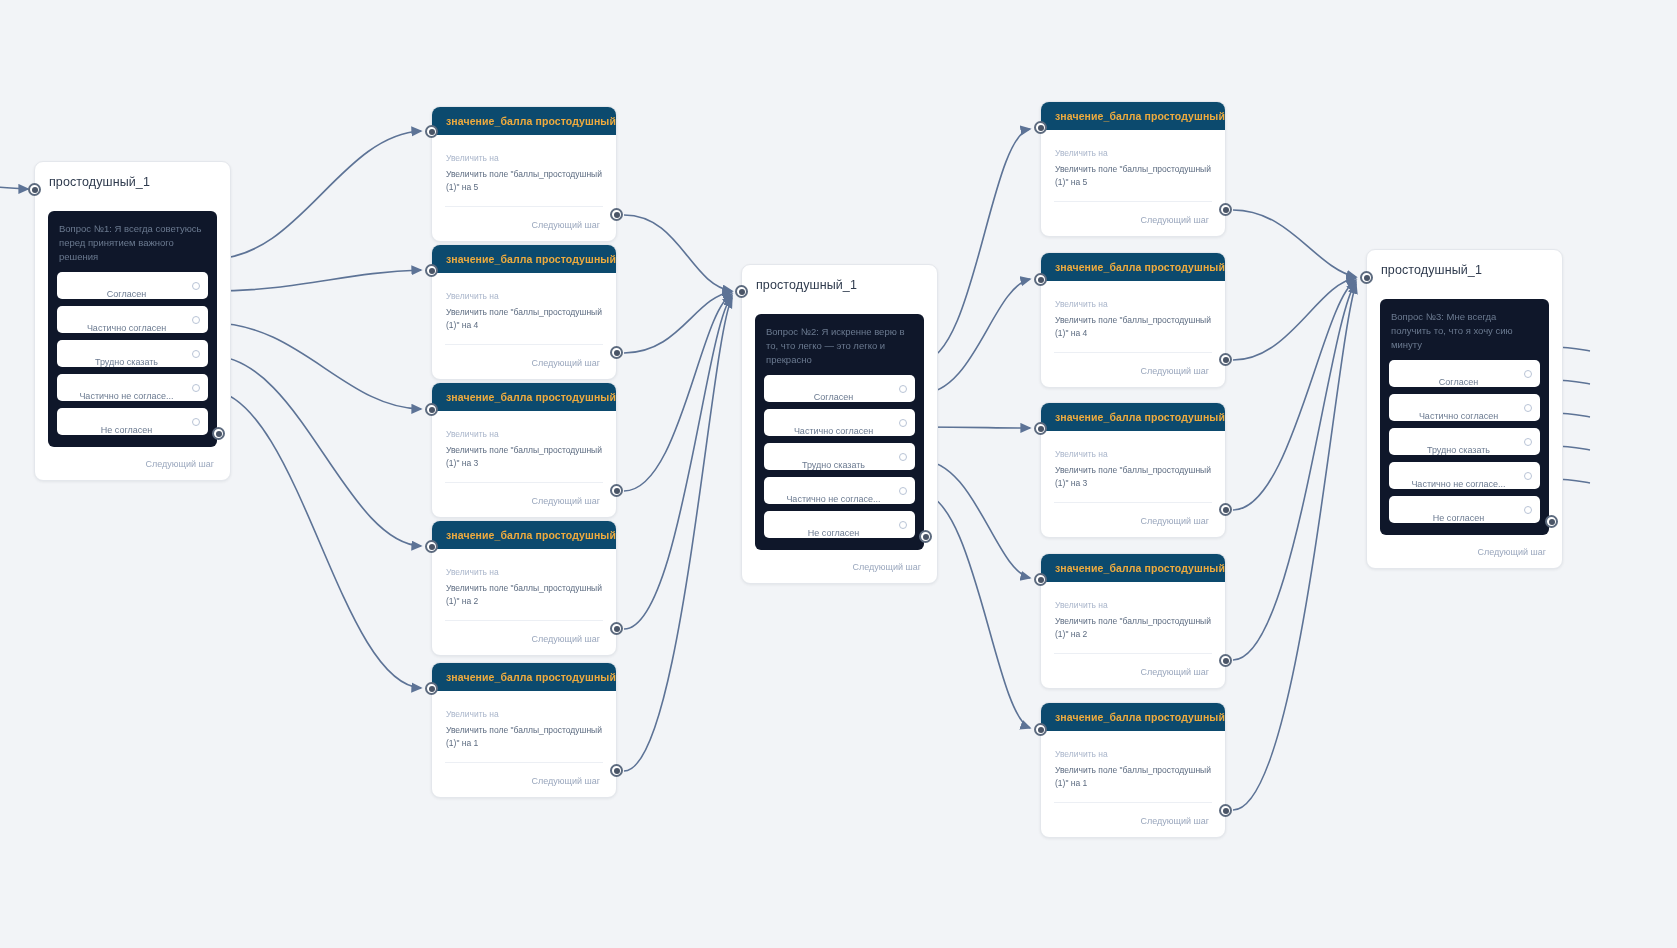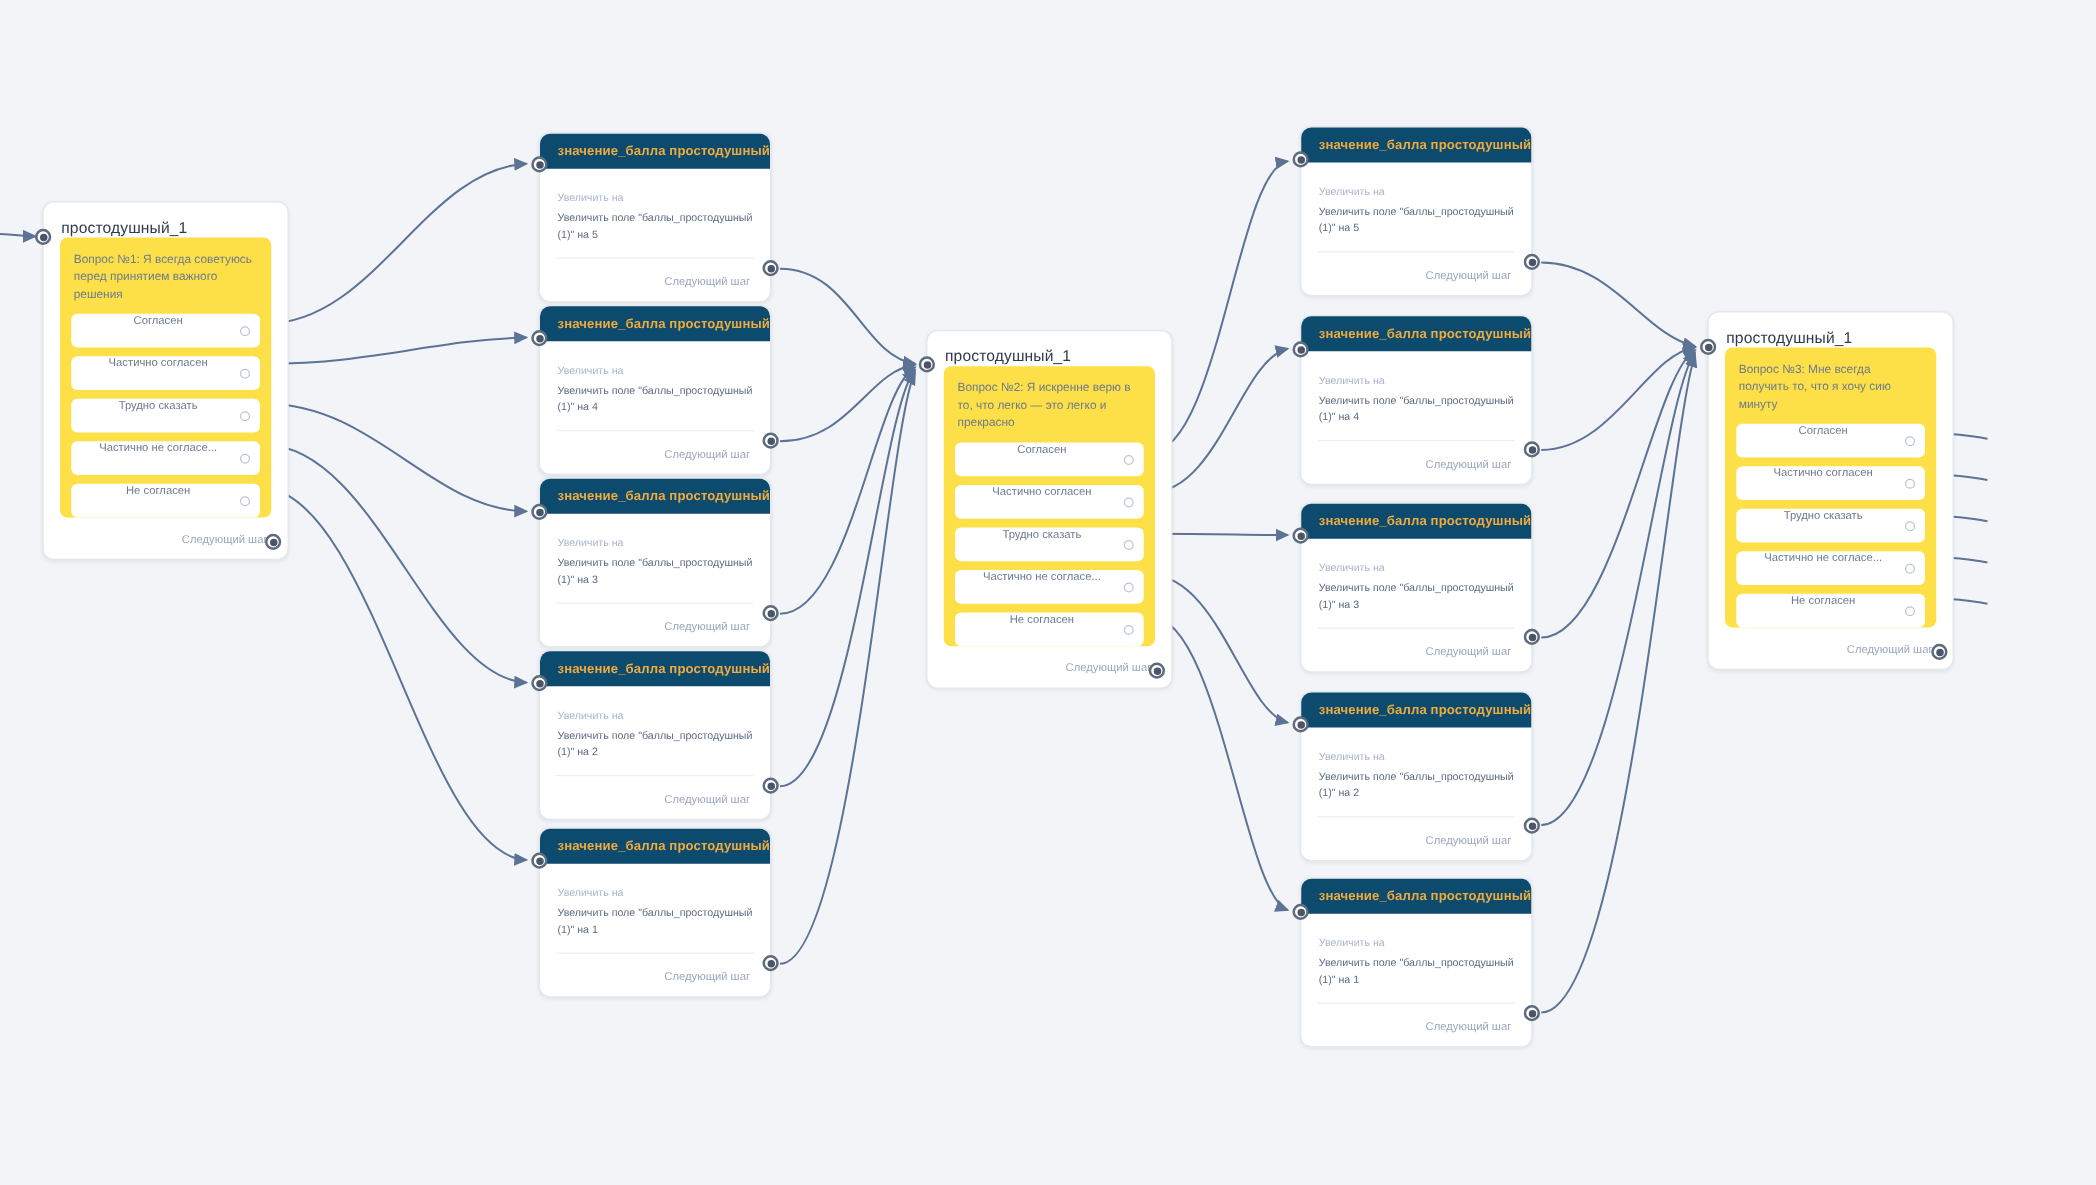--- a/index.html
+++ b/index.html
@@ -17,40 +17,40 @@
     position: absolute;
     background: #ffffff;
     border: 1px solid #e4e7ec;
     border-radius: 9px;
     box-shadow: 0 1px 3px rgba(16,24,40,.07);
   }
 
   
   .qnode { width: 197px; }
   .qnode .q-title {
-    font-size: 12.5px; color: #2e3a4d; padding: 13px 0 1px 14px;
+    font-size: 12.5px; color: #2e3a4d; padding: 13px 0 22px 14px;
     letter-spacing:.1px;
   }
   .qnode .q-body {
     margin: 0 13px 0 13px;
-    background: #fde047;
+    background: #0f172a;
     border-radius: 6px;
-    padding: 11px 9px 0 9px;
+    padding: 11px 9px 12px 9px;
   }
   .qnode .q-text {
     font-size: 9.5px; color: #6b7a90; line-height: 1.45; margin-bottom: 9px;
     padding: 0 2px;
   }
   .q-opt {
     position: relative;
     background: #ffffff;
     border-radius: 5px;
     height: 27px;
     margin-bottom: 7px;
-    display: flex; align-items: flex-start; justify-content: center;
+    display: flex; align-items: flex-end; justify-content: center;
     font-size: 9px; color: #6b7a90;
     padding: 0 22px 0 10px;
     white-space: nowrap; overflow: hidden;
   }
   .q-opt:last-child { margin-bottom: 0; }
   .q-opt .radio {
     position: absolute; right: 8px; top: 50%; transform: translateY(-50%);
     width: 8px; height: 8px; border: 1px solid #b9c4d6; border-radius: 50%;
   }
   .q-foot {

